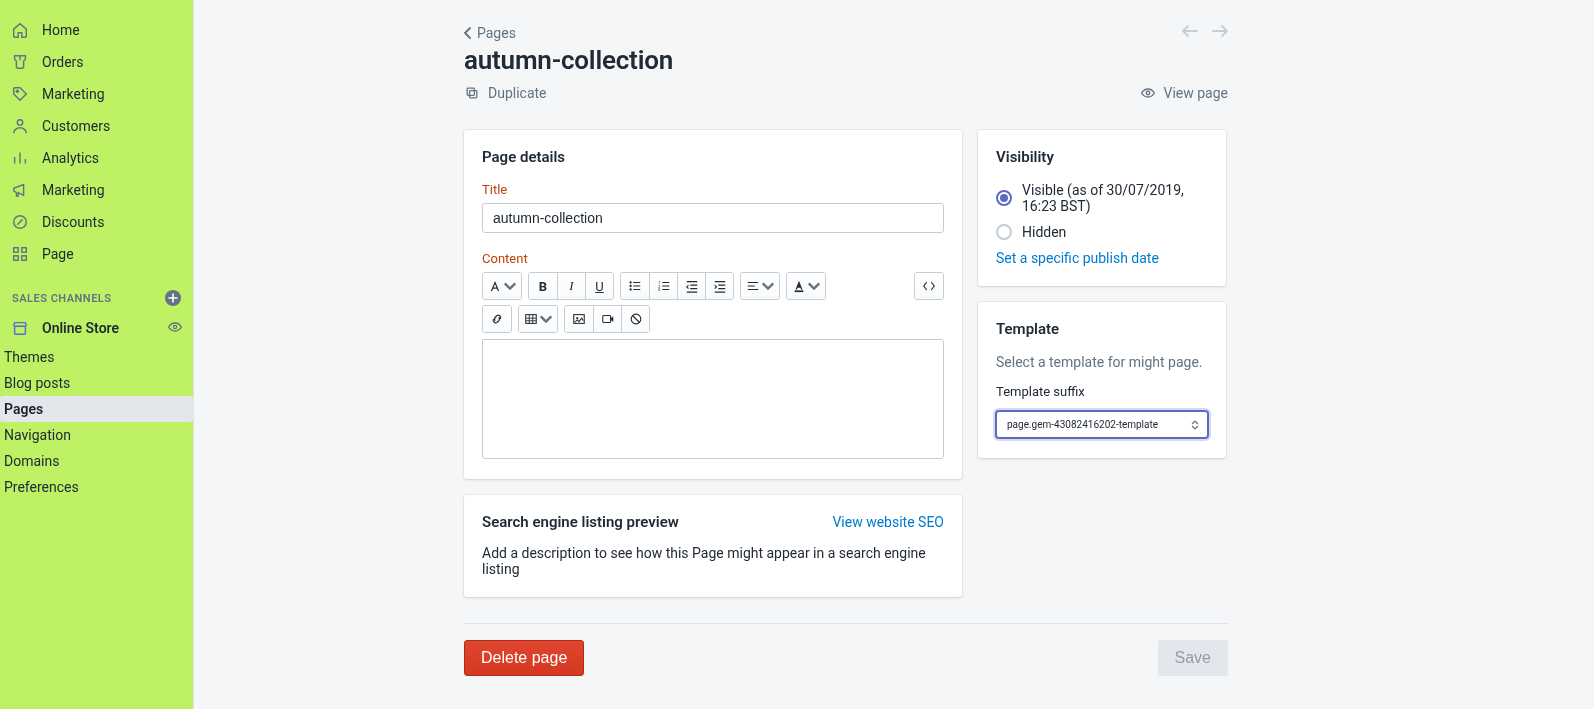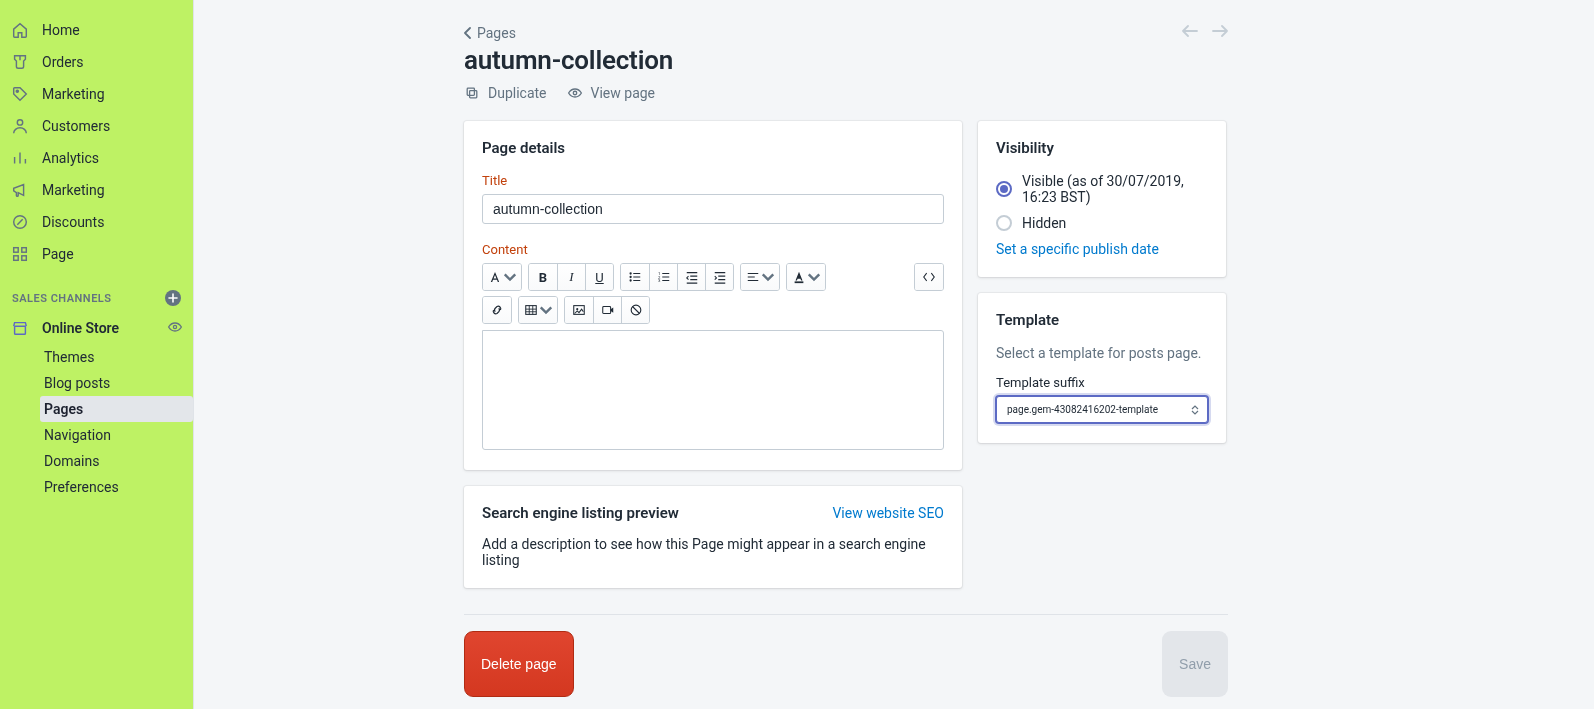--- a/index.html
+++ b/index.html
@@ -48,21 +48,21 @@
   }
   .add-circle {
     width: 16px; height: 16px; border-radius: 50%;
     background: #637381;
     color: #fff;
     display: flex; align-items: center; justify-content: center;
     font-size: 12px; line-height: 1;
   }
   .nav-item.bold .label { font-weight: 600; }
   .eye { color: #637381; margin-left: auto; }
-  .subnav { padding-left: 40px; }
+  .subnav { }
   .subnav .sub-item {
     padding: 5px 12px 5px 4px;
     cursor: pointer;
     color: #212b36;
     border-radius: 3px;
   }
   .subnav .sub-item.active {
     background: #e3e6ea;
     font-weight: 600;
     color: #1d2230;
@@ -97,21 +97,22 @@
   .nav-arrows span { cursor: pointer; }
   h1.page-title {
     font-size: 26px;
     font-weight: 600;
     margin: 2px 0 10px;
     letter-spacing: -0.2px;
   }
   .actions-row {
     display: flex;
     gap: 20px;
-    margin-bottom: 20px;
+    margin-bottom: 29px;
+    justify-content: space-between;
   }
   .act {
     display: flex;
     align-items: center;
     gap: 8px;
     color: #637381;
     cursor: pointer;
   }
   .act svg { width: 16px; height: 16px; }
 
@@ -240,39 +241,39 @@
   }
 
   .footer-row {
     display: flex;
     justify-content: space-between;
     margin-top: 10px;
     padding-top: 16px;
     border-top: 1px solid #dfe3e8;
   }
   .btn {
-    border-radius: 9px;
-    padding: 24px 16px;
-    font-size: 14px;
+    border-radius: 3px;
+    padding: 8px 16px;
+    font-size: 16px;
     cursor: pointer;
     border: 1px solid transparent;
     font-weight: 400;
   }
   .btn-danger {
     background: linear-gradient(#e0452f, #d43820);
     color: #fff;
     border-color: #b02b13;
   }
   .btn-disabled {
     background: #e3e6ea;
     color: #919eab;
     cursor: default;
   }
   .desc-text { font-size: 14px; color: #637381; margin-bottom: 14px; }
-  .side-label { font-size: 13px; margin-bottom: 6px; display:block; }
+  .side-label { font-size: 13px; margin-bottom: 12px; display:block; }
 </style>
 </head>
 <body>
 
 <nav class="sidebar">
   <div class="nav-item">
     <span class="nav-icon">
       <svg viewBox="0 0 20 20" fill="none" stroke="currentColor" stroke-width="1.6">
           <path d="M3 9l7-6 7 6v8a1 1 0 0 1-1 1h-4v-5H8v5H4a1 1 0 0 1-1-1z"></path>
         </svg>
@@ -582,21 +583,21 @@
               <span>Hidden</span>
             </div>
 
             <div style="margin-top:10px;">
               <span class="link">Set a specific publish date</span>
             </div>
           </div>
 
           <div class="card">
             <h2>Template</h2>
-            <div class="desc-text">Select a template for posts page.</div>
+            <div class="desc-text">Select a template for might page.</div>
             <label class="side-label">Template suffix</label>
             <div class="select">
               <span>page.gem-43082416202-template</span>
               <span class="chev">
                 <svg width="8" height="5" viewBox="0 0 8 5">
                     <path d="M1 4l3-3 3 3" fill="none" stroke="#637381" stroke-width="1.2"></path>
                   </svg>
                 <svg width="8" height="5" viewBox="0 0 8 5">
                     <path d="M1 1l3 3 3-3" fill="none" stroke="#637381" stroke-width="1.2"></path>
                   </svg>

